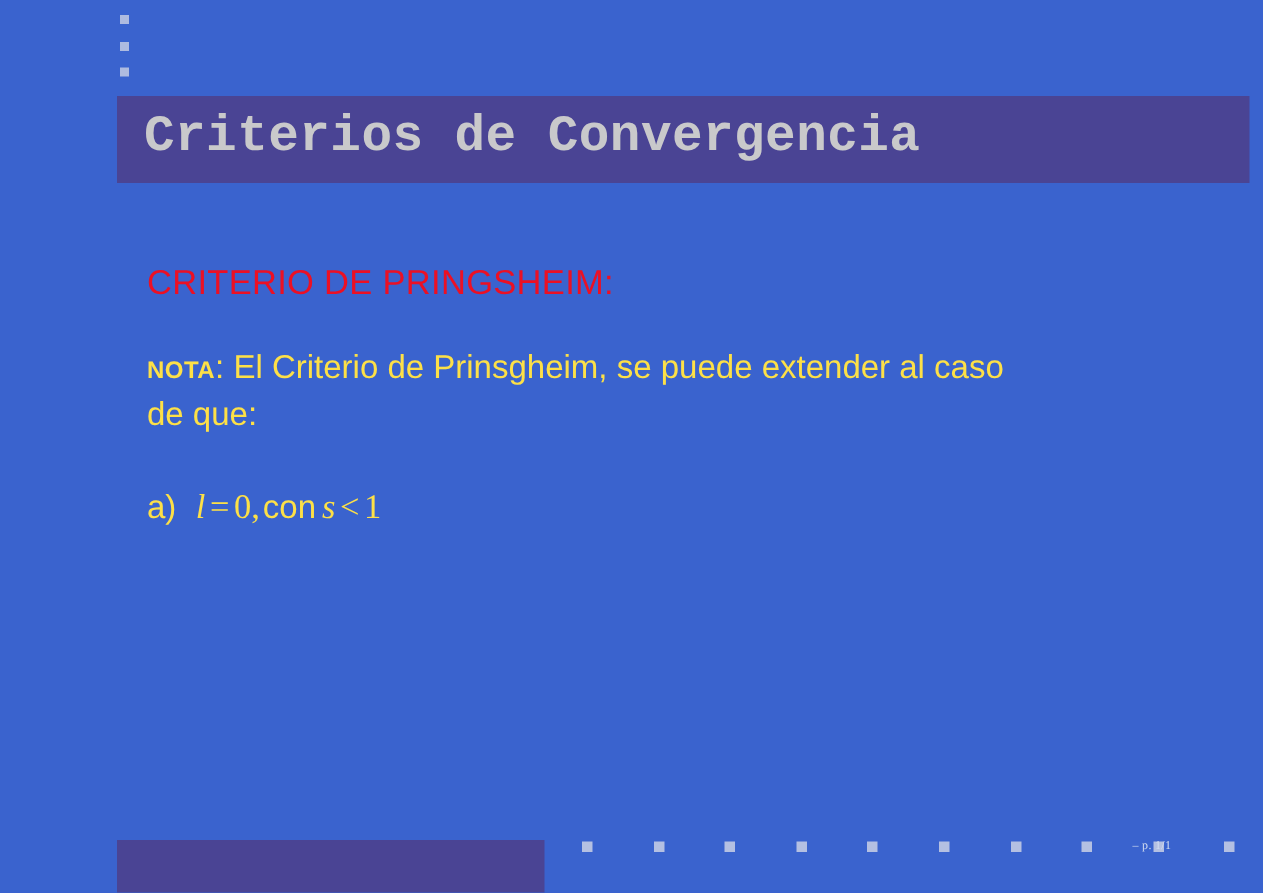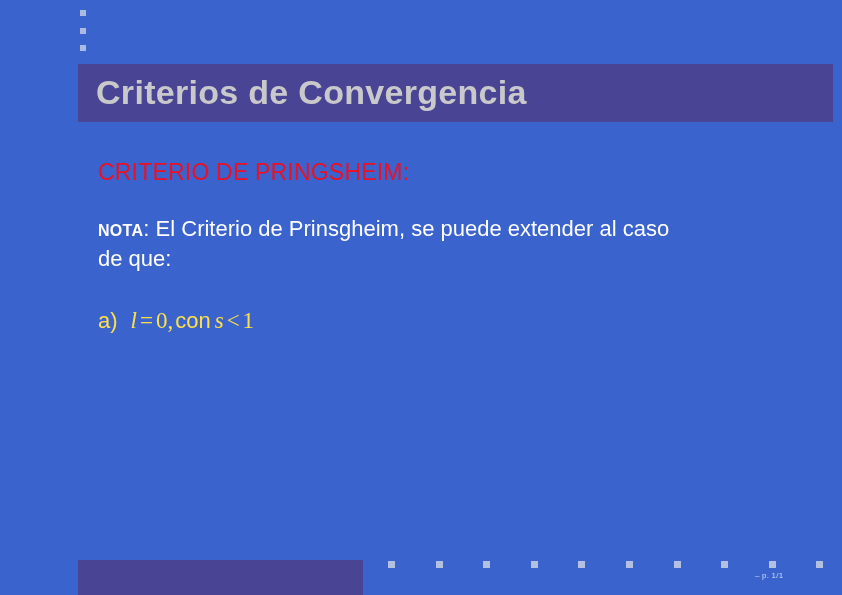--- a/index.html
+++ b/index.html
@@ -50,47 +50,47 @@
     top: 64px;
     width: 755px;
     height: 58px;
     background: #4a4494;
   }
   #title-text {
     position: absolute;
     left: 18px;
     top: 50%;
     transform: translateY(-52%);
-    font-family: Liberation Sans, sans-serif;
+    font-family: Liberation Mono, monospace;
     font-weight: bold;
     font-size: 34px;
     letter-spacing: 0.3px;
     color: #c9c9cb;
     white-space: nowrap;
   }
 
   
   #content {
     position: absolute;
     left: 98px;
-    top: 158px;
+    top: 174px;
     width: 700px;
   }
 
   #criterion-heading {
     color: #ec1024;
     font-size: 23px;
     line-height: 28px;
     letter-spacing: 0.2px;
     white-space: nowrap;
   }
 
   #nota-block {
     margin-top: 29px;
-    color: #ffffff;
+    color: #fde047;
     font-size: 22px;
     line-height: 28px;
     width: 580px;
   }
   #nota-label {
     font-weight: bold;
     font-size: 16px;
     letter-spacing: 0.3px;
   }
   #nota-colon {
@@ -150,22 +150,22 @@
   #nav-dots .ndot {
     position: absolute;
     top: 0;
     width: 7px;
     height: 7px;
     background: #b4c0e2;
   }
   #page-marker {
     position: absolute;
     left: 755px;
-    top: 571px;
-    font-family: Liberation Sans, sans-serif;
+    top: 559px;
+    font-family: Liberation Serif, serif;
     font-size: 8px;
     color: #d2dcf0;
     white-space: nowrap;
     letter-spacing: 0.2px;
   }
 </style>
 </head>
 <body>
 
 <div id="slide">

